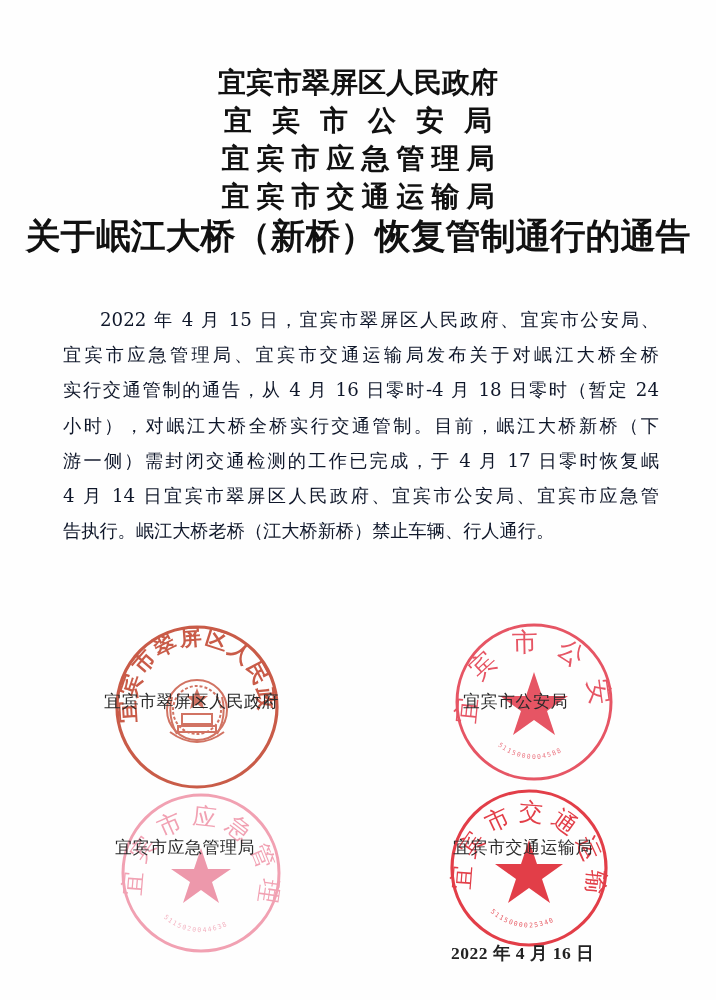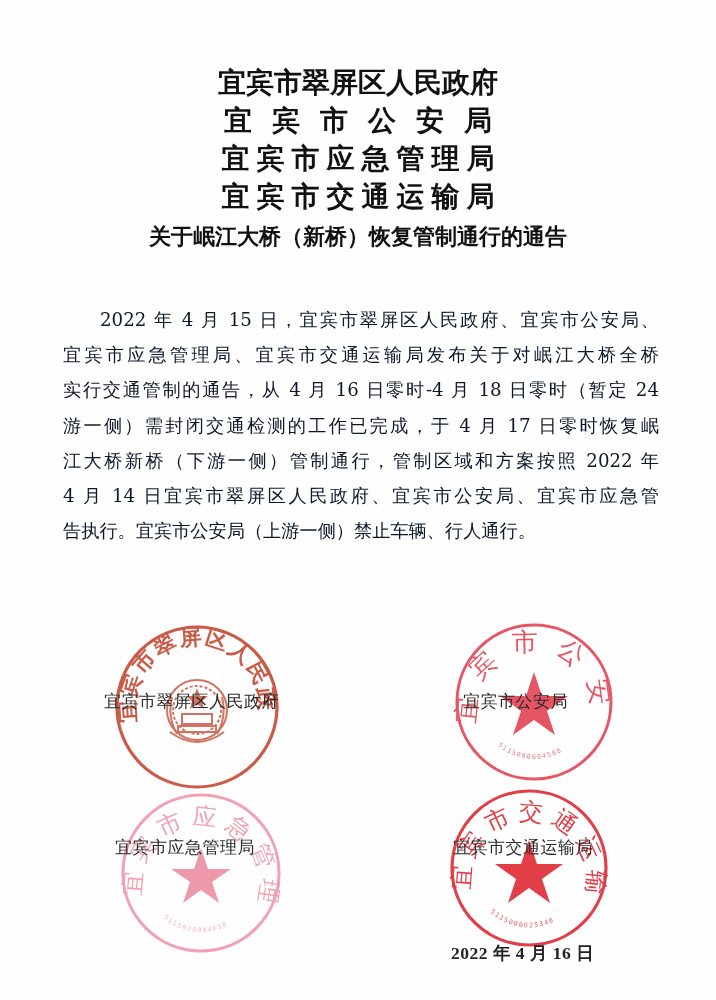--- a/index.html
+++ b/index.html
@@ -5,21 +5,21 @@
   html, body { margin: 0; padding: 0; background: #ffffff; }
   body { width: 716px; height: 1000px; position: relative; overflow: hidden;
          font-family: "DejaVu Serif", "Liberation Serif", serif; color: #1a1a1a; }
   .page { position: absolute; left: 0; top: 0; width: 716px; height: 1000px; background: #fefefe; }
 
   .title-block { position: absolute; left: 0; top: 64px; width: 716px; text-align: center; }
   .title-line { font-family: "DejaVu Serif", "Liberation Serif", serif; font-weight: bold;
                 font-size: 28px; line-height: 38px; height: 38px; color: #111; white-space: nowrap; }
   .title-line.spaced { letter-spacing: 20px; padding-left: 20px; }
   .title-line.semi { letter-spacing: 7px; padding-left: 7px; }
-  .subtitle { font-size: 22px; line-height: 40px; margin-top: 0px; letter-spacing: 0px; }
+  .subtitle { font-size: 35px; line-height: 40px; margin-top: 0px; letter-spacing: 0px; }
 
   .body-text { position: absolute; left: 63px; top: 302px; width: 596px;
                font-family: "DejaVu Serif", "Liberation Serif", serif; font-size: 18.2px;
                line-height: 35.2px; color: #0f172a; text-align: justify; text-justify: inter-ideograph; }
   .body-line { display: block; white-space: nowrap; height: 35.2px; text-align-last: justify; }
   .body-line.last { text-align-last: left; }
   .body-line.first { padding-left: 37px; }
 
   .seal { position: absolute; }
   .sig { position: absolute; font-family: "DejaVu Serif", "Liberation Serif", serif; font-size: 17px;
@@ -111,24 +111,24 @@
     <div class="title-line spaced">宜宾市公安局</div>
     <div class="title-line semi">宜宾市应急管理局</div>
     <div class="title-line semi">宜宾市交通运输局</div>
     <div class="title-line subtitle">关于岷江大桥（新桥）恢复管制通行的通告</div>
   </div>
 
   <div class="body-text">
     <span class="body-line first">2022 年 4 月 15 日，宜宾市翠屏区人民政府、宜宾市公安局、</span>
     <span class="body-line">宜宾市应急管理局、宜宾市交通运输局发布关于对岷江大桥全桥</span>
     <span class="body-line">实行交通管制的通告，从 4 月 16 日零时-4 月 18 日零时（暂定 24</span>
+    <span class="body-line">小时），对岷江大桥全桥实行交通管制。目前，岷江大桥新桥（下</span>
     <span class="body-line">游一侧）需封闭交通检测的工作已完成，于 4 月 17 日零时恢复岷</span>
-    <span class="body-line">江大桥新桥（下游一侧）管制通行，管制区域和方案按照 2022 年</span>
     <span class="body-line">4 月 14 日宜宾市翠屏区人民政府、宜宾市公安局、宜宾市应急管</span>
-    <span class="body-line last">告执行。宜宾市公安局（上游一侧）禁止车辆、行人通行。</span>
+    <span class="body-line last">告执行。岷江大桥老桥（江大桥新桥）禁止车辆、行人通行。</span>
   </div>
 
   <div class="sig" style="left:104px; top:690px;">宜宾市翠屏区人民政府</div>
   <div class="sig" style="left:463px; top:690px;">宜宾市公安局</div>
   <div class="sig" style="left:115px; top:836px;">宜宾市应急管理局</div>
   <div class="sig" style="left:453px; top:836px;">宜宾市交通运输局</div>
 
   <div class="date">2022 年 4 月 16 日</div>
 </div>
 

